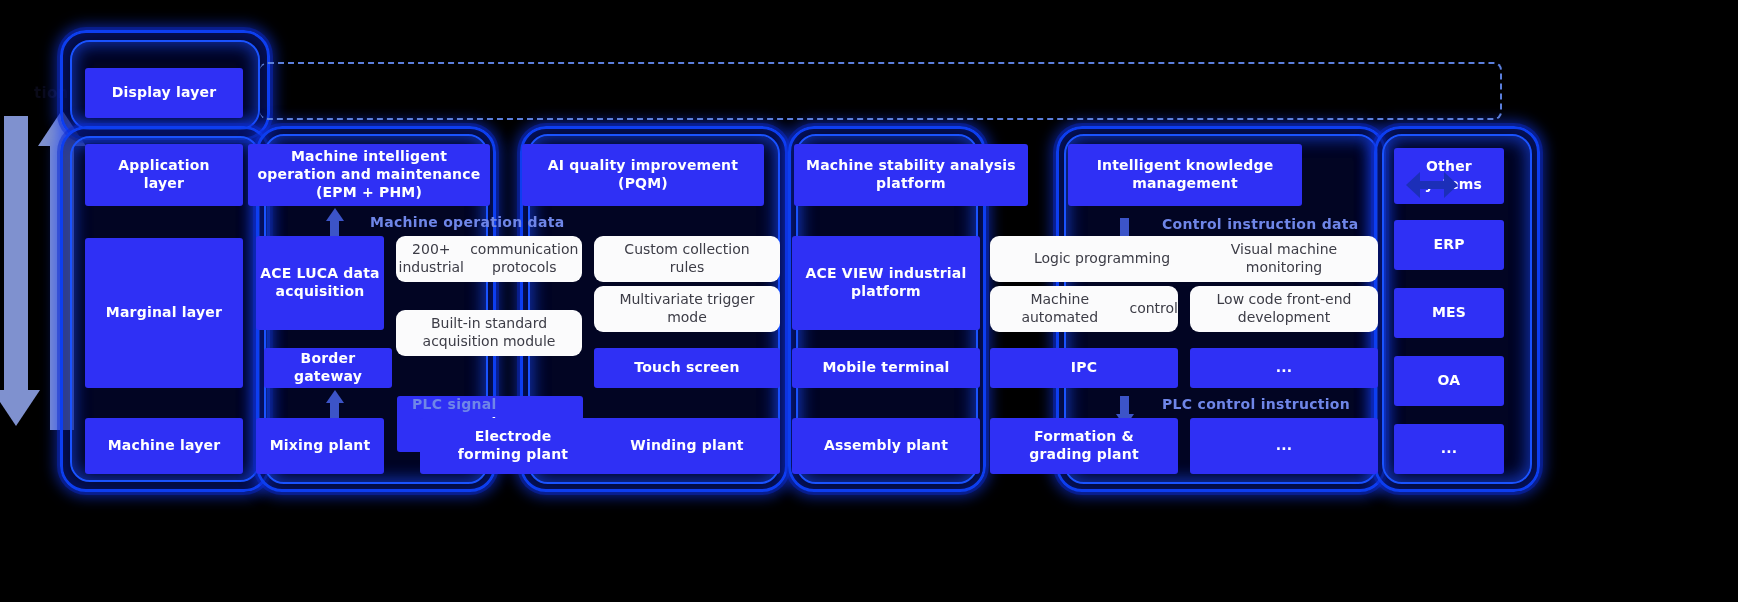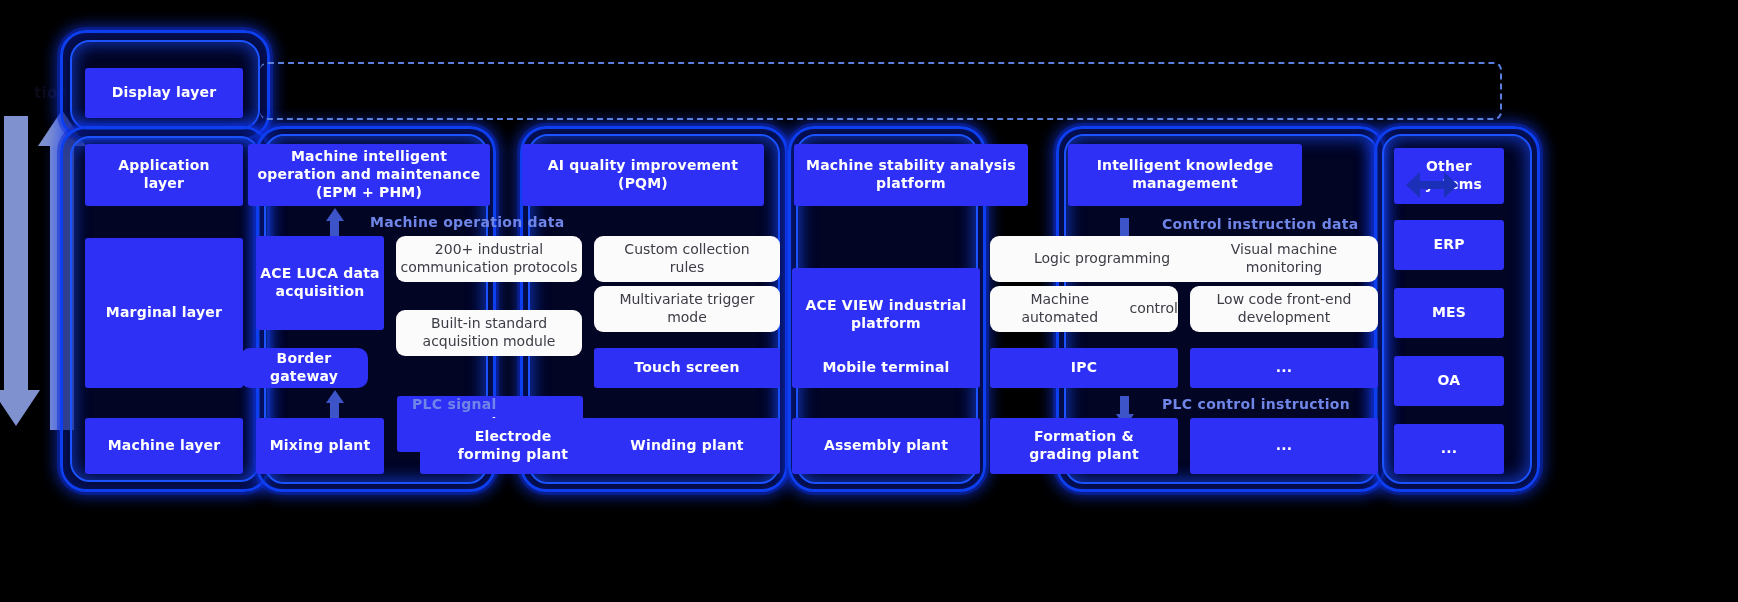--- a/index.html
+++ b/index.html
@@ -246,59 +246,59 @@
 
   <div class="flow-arrow-shaft" style="left:1120px; top:218px; height:18px;"></div>
   <div class="flow-arrow down" style="left:1116px; top:236px;"></div>
   <div class="flow-label" style="left:1162px; top:216px;">Control instruction data</div>
 
   <div class="box box-blue" style="left:256px; top:236px; width:128px; height:94px; flex-direction:column;">
     <span>ACE LUCA data</span>
     <span>acquisition</span>
   </div>
 
-  <div class="box box-white" style="left:396px; top:236px; width:186px; height:46px; flex-direction:column;">
+  <div class="box box-white" style="left:396px; top:236px; width:186px; height:46px; flex-direction:row;">
     <span>200+ industrial</span>
     <span>communication protocols</span>
   </div>
   <div class="box box-white" style="left:594px; top:236px; width:186px; height:46px; flex-direction:column;">
     <span>Custom collection</span>
     <span>rules</span>
   </div>
   <div class="box box-white" style="left:396px; top:286px; width:186px; height:46px; flex-direction:column;margin-top:24px;">
     <span>Built-in standard</span>
     <span>acquisition module</span>
   </div>
   <div class="box box-white" style="left:594px; top:286px; width:186px; height:46px; flex-direction:column;">
     <span>Multivariate trigger</span>
     <span>mode</span>
   </div>
 
-  <div class="box box-blue" style="left:792px; top:236px; width:188px; height:94px; flex-direction:column;margin-top:32px;">
+  <div class="box box-blue" style="left:792px; top:236px; width:188px; height:94px; flex-direction:column;">
     <span>ACE VIEW industrial</span>
     <span>platform</span>
   </div>
 
   <div class="box box-white" style="left:990px; top:236px; width:224px; height:46px; flex-direction:column;">
     <span>Logic programming</span>
   </div>
   <div class="box box-white" style="left:1190px; top:236px; width:188px; height:46px; flex-direction:column;">
     <span>Visual machine</span>
     <span>monitoring</span>
   </div>
   <div class="box box-white" style="left:990px; top:286px; width:188px; height:46px; flex-direction:row;">
     <span>Machine automated</span>
     <span>control</span>
   </div>
   <div class="box box-white" style="left:1190px; top:286px; width:188px; height:46px; flex-direction:column;">
     <span>Low code front-end</span>
     <span>development</span>
   </div>
 
-  <div class="box box-blue" style="left:240px; top:348px; width:128px; height:40px;border-radius:10px;">Border gateway</div>
+  <div class="box box-blue" style="left:264px; top:348px; width:128px; height:40px;">Border gateway</div>
   <div class="box box-blue" style="left:397px; top:348px; width:186px; height:56px;margin-top:48px;">IOT box</div>
   <div class="box box-blue" style="left:594px; top:348px; width:186px; height:40px;">Touch screen</div>
   <div class="box box-blue" style="left:792px; top:348px; width:188px; height:40px;">Mobile terminal</div>
   <div class="box box-blue" style="left:990px; top:348px; width:188px; height:40px;">IPC</div>
   <div class="box box-blue" style="left:1190px; top:348px; width:188px; height:40px;">...</div>
 
   <div class="flow-arrow-shaft" style="left:330px; top:400px; height:18px;"></div>
   <div class="flow-arrow up" style="left:326px; top:390px;"></div>
   <div class="flow-label" style="left:412px; top:396px;">PLC signal</div>
 

